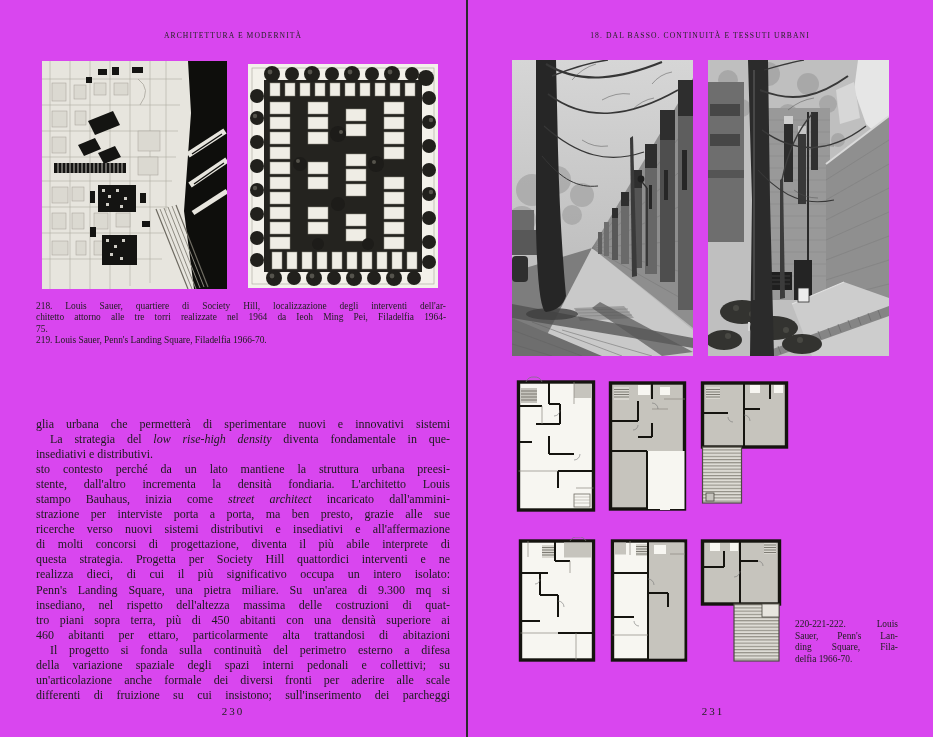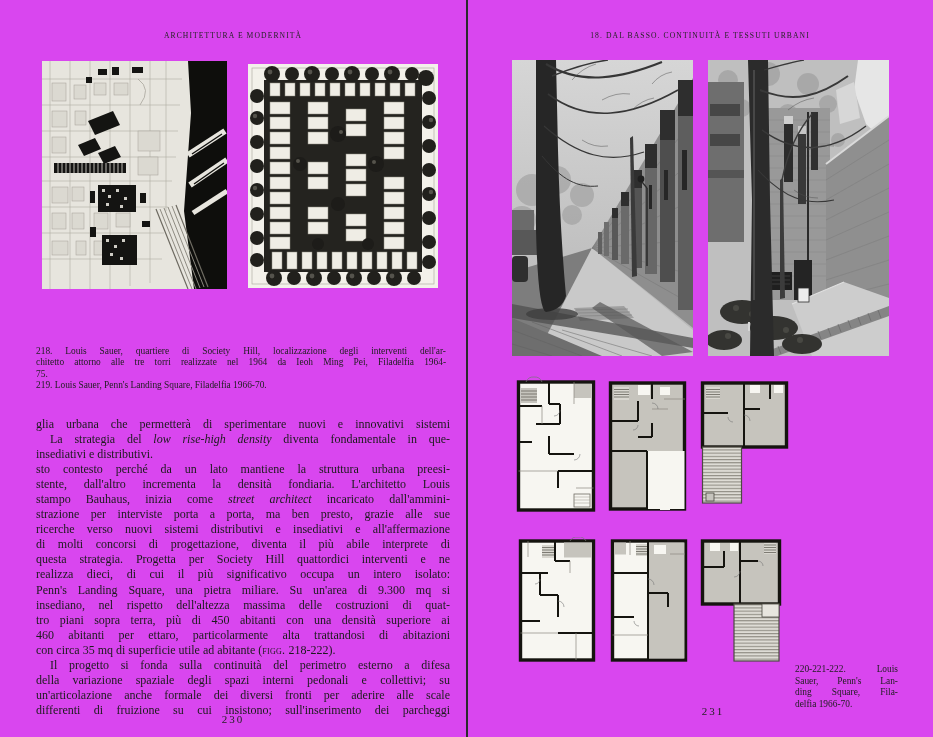--- a/index.html
+++ b/index.html
@@ -7,33 +7,33 @@
     font-family:"Liberation Serif", serif;color:#1b1b1b;overflow:hidden;margin:0 auto;}
   .page{position:absolute;top:0;height:737px;}
   .page-left{left:0;width:466px;}
   .page-right{left:467px;width:466px;}
   .divider{position:absolute;left:466px;top:0;width:2px;height:737px;background:#2b2b2b;}
   .running-head{position:absolute;top:31px;left:0;width:100%;text-align:center;
     font-size:7.6px;letter-spacing:1.1px;color:#242424;font-variant:small-caps;
     text-transform:none;}
   .fig{position:absolute;}
   .fig svg{display:block;width:100%;height:100%;}
-  .caption{position:absolute;font-size:9.4px;line-height:11.4px;color:#1d1d1d;margin-top:45px;}
+  .caption{position:absolute;font-size:9.4px;line-height:11.4px;color:#1d1d1d;}
   .caption-left{left:36px;top:301px;width:410px;}
   .caption-right{left:328px;top:619px;width:103px;line-height:11.6px;}
   .cl{min-height:11.3px;}
   .cl.j{text-align:justify;text-align-last:justify;}
   .body{position:absolute;left:36px;top:377px;width:414px;font-size:12px;margin-top:40px;}
   .bl{height:15.05px;line-height:15.05px;text-align:justify;text-align-last:justify;overflow:hidden;}
   .bl.nj{text-align-last:left;}
   .bl.ind{padding-left:14px;}
   .em{font-style:italic;}
   .sc{font-variant:small-caps;letter-spacing:0.3px;}
   .pagenum{position:absolute;top:705px;font-size:11px;letter-spacing:2px;color:#222;}
-  .pagenum-left{left:0;width:466px;text-align:center;margin-top:8px;}
+  .pagenum-left{left:0;width:466px;text-align:center;}
   .pagenum-right{left:216px;width:60px;text-align:center;}
 </style>
 </head>
 <body>
 
 <div class="spread">
 
   <div class="page page-left">
 
     <div class="running-head">ARCHITETTURA E MODERNITÀ</div>
@@ -253,21 +253,20 @@
       <div class="bl"><span>stampo Bauhaus, inizia come </span><span class="em">street architect</span><span> incaricato dall'ammini-</span></div>
       <div class="bl"><span>strazione per interviste porta a porta, ma ben presto, grazie alle sue</span></div>
       <div class="bl"><span>ricerche verso nuovi sistemi distributivi e insediativi e all'affermazione</span></div>
       <div class="bl"><span>di molti concorsi di progettazione, diventa il più abile interprete di</span></div>
       <div class="bl"><span>questa strategia. Progetta per Society Hill quattordici interventi e ne</span></div>
       <div class="bl"><span>realizza dieci, di cui il più significativo occupa un intero isolato:</span></div>
       <div class="bl"><span>Penn's Landing Square, una pietra miliare. Su un'area di 9.300 mq si</span></div>
       <div class="bl"><span>insediano, nel rispetto dell'altezza massima delle costruzioni di quat-</span></div>
       <div class="bl"><span>tro piani sopra terra, più di 450 abitanti con una densità superiore ai</span></div>
       <div class="bl"><span>460 abitanti per ettaro, particolarmente alta trattandosi di abitazioni</span></div>
-      <div class="bl nj"><span>con circa 35 mq di superficie utile ad abitante (</span><span class="sc">figg.</span><span> 218-222).</span></div>
       <div class="bl ind"><span>Il progetto si fonda sulla continuità del perimetro esterno a difesa</span></div>
       <div class="bl"><span>della variazione spaziale degli spazi interni pedonali e collettivi; su</span></div>
       <div class="bl"><span>un'articolazione anche formale dei diversi fronti per aderire alle scale</span></div>
       <div class="bl"><span>differenti di fruizione su cui insistono; sull'inserimento dei parcheggi</span></div>
     </div>
 
     <div class="pagenum pagenum-left">230</div>
   </div>
 
   <div class="divider"></div>

